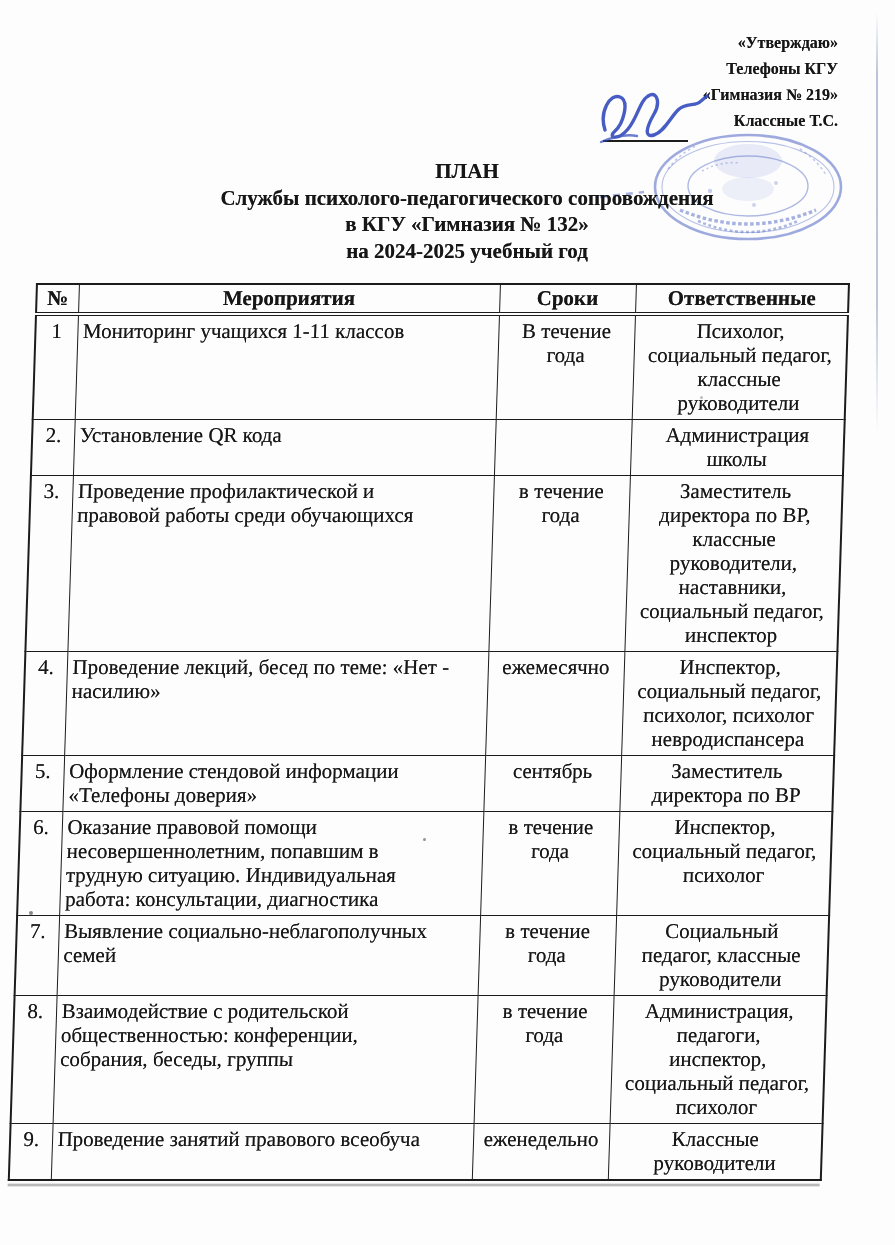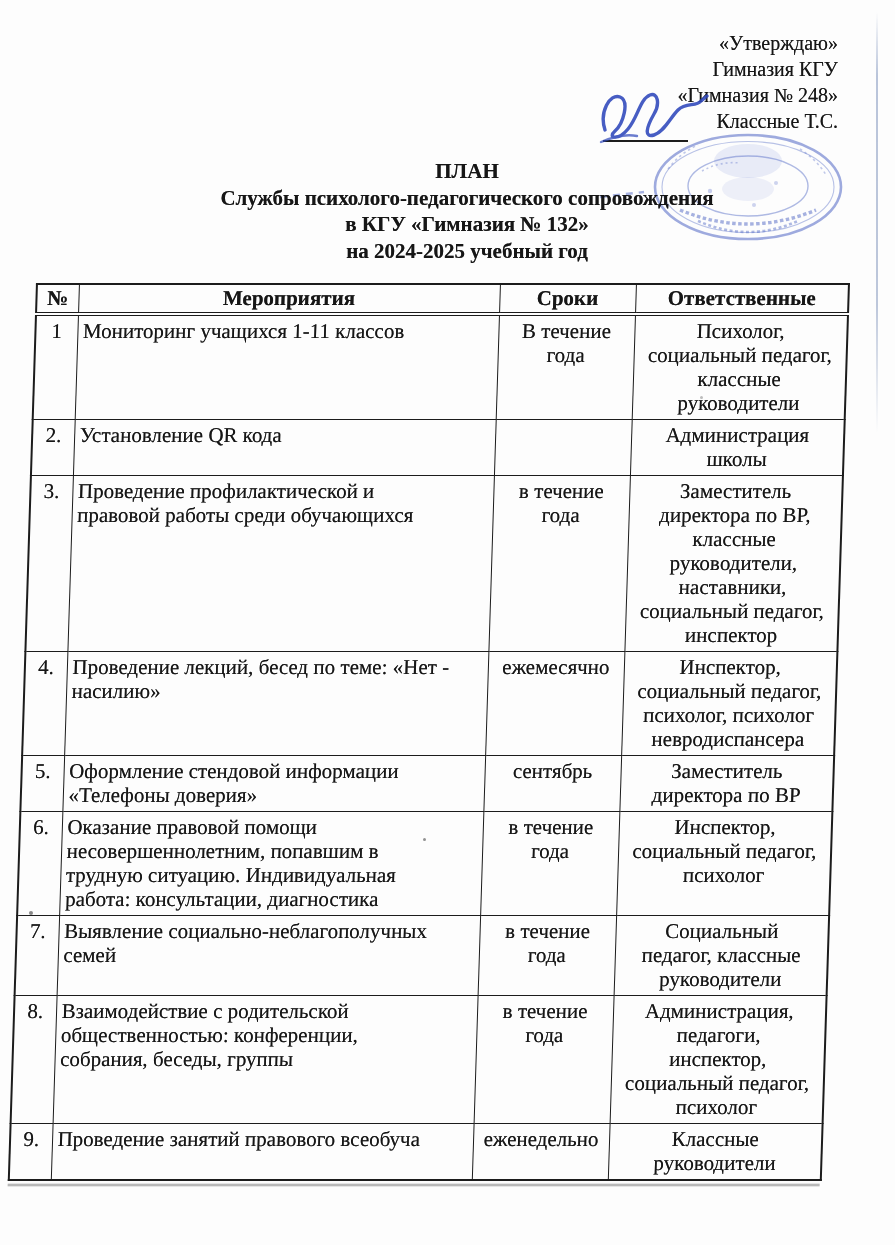--- a/index.html
+++ b/index.html
@@ -8,21 +8,21 @@
     background:#fdfdfd;
     font-family:"Liberation Serif","DejaVu Serif",serif;
     color:#161616;
     overflow:hidden;
   }
   .page{position:relative;width:895px;height:1245px;background:#fdfdfd;}
 
   
   .approval{
     position:absolute;top:30px;right:57px;
-    text-align:right;font-weight:normal;font-size:20px;line-height:26px;
+    text-align:right;font-weight:bold;font-size:16px;line-height:26px;
     text-shadow:0 0 .5px rgba(0,0,0,.6);
     z-index:2;
   }
   .sig-underline{
     position:absolute;left:603px;top:140px;width:85px;height:2.2px;
     background:#1d1d1d;z-index:3;
   }
   .signature{
     position:absolute;left:597px;top:84px;z-index:4;
     filter:blur(.3px);opacity:.88;
@@ -81,22 +81,22 @@
   .speck2{left:423px;top:838px;width:3px;height:3px;background:rgba(40,40,40,.5);}
   .speck3{left:700px;top:396px;width:3px;height:3px;background:rgba(70,70,70,.35);}
 </style>
 </head>
 <body>
 
 <div class="page">
 
   <div class="approval">
     <div>«Утверждаю»</div>
-    <div>Гимназия КГУ</div>
-    <div>«Гимназия № 248»</div>
+    <div>Телефоны КГУ</div>
+    <div>«Гимназия № 219»</div>
     <div>Классные Т.С.</div>
   </div>
 
   <div class="sig-underline"></div>
 
   <svg class="signature" width="114" height="64" viewBox="0 0 114 64">
     <path d="M8,46 C2,28 13,9 23,13 C33,17 26,40 18,47 C10,54 21,57 31,45
              C41,33 43,15 53,11 C61,8 63,20 57,30 C49,44 47,54 57,51
              C67,48 73,34 81,26 C89,18 99,23 104,17 L110,12" fill="none" stroke="#2e47bc" stroke-width="3.4" stroke-linecap="round" stroke-linejoin="round"></path>
     <path d="M4,58 C18,52 30,50 40,52" fill="none" stroke="#2e47bc" stroke-width="2.4" stroke-linecap="round" opacity="0.8"></path>

